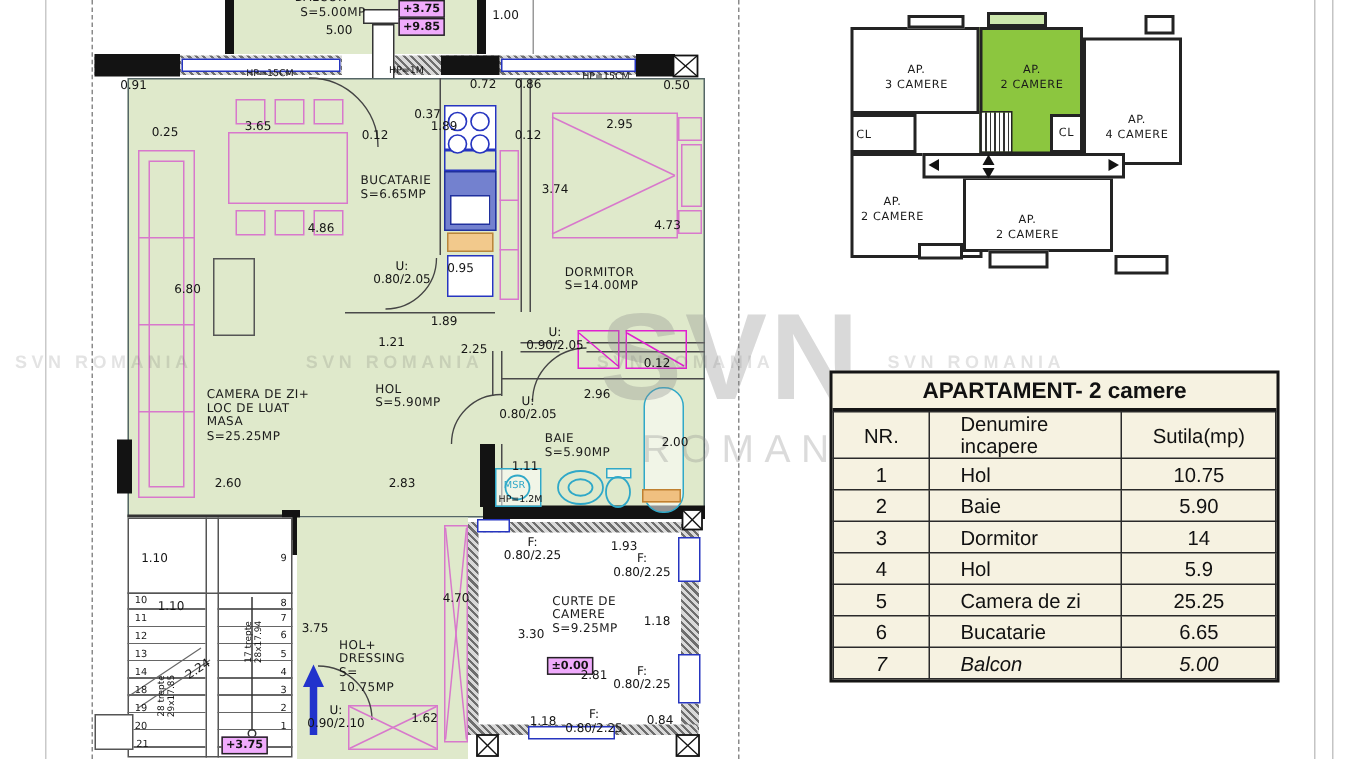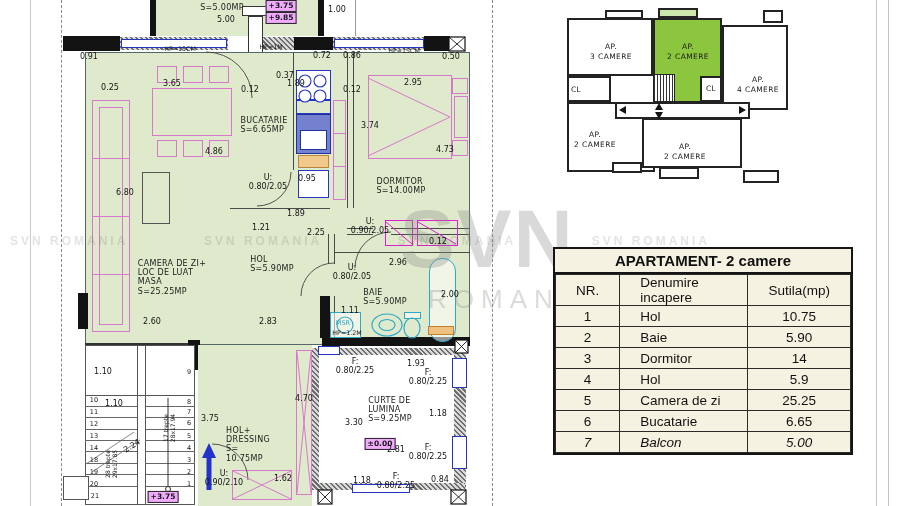--- a/index.html
+++ b/index.html
@@ -310,21 +310,21 @@
         <div class="plabel" style="left: 210px; top: 419px;">3.75</div>
         <div class="plabel room rl" style="left: 248px; top: 408px; margin-top: 36px;">HOL+
 DRESSING
 S=
 10.75MP</div>
         <div class="plabel" style="left: 304px; top: 399px;">4.70</div>
         <div class="plabel" style="left: 283px; top: 479px;">1.62</div>
         <div class="plabel" style="left: 224px; top: 478px;">U:
 0.90/2.10</div>
         <div class="plabel room rl" style="left: 390px; top: 410px;">CURTE DE
-LUMINA
+CAMERE
 S=9.25MP</div>
         <div class="plabel boxed" style="left: 380px; top: 444px;">±0.00</div>
         <div class="plabel" style="left: 355px; top: 366px;">F:
 0.80/2.25</div>
         <div class="plabel" style="left: 416px; top: 364px;">1.93</div>
         <div class="plabel" style="left: 428px; top: 377px;">F:
 0.80/2.25</div>
         <div class="plabel" style="left: 438px; top: 414px;">1.18</div>
         <div class="plabel" style="left: 354px; top: 423px;">3.30</div>
         <div class="plabel" style="left: 396px; top: 450px;">2.81</div>

